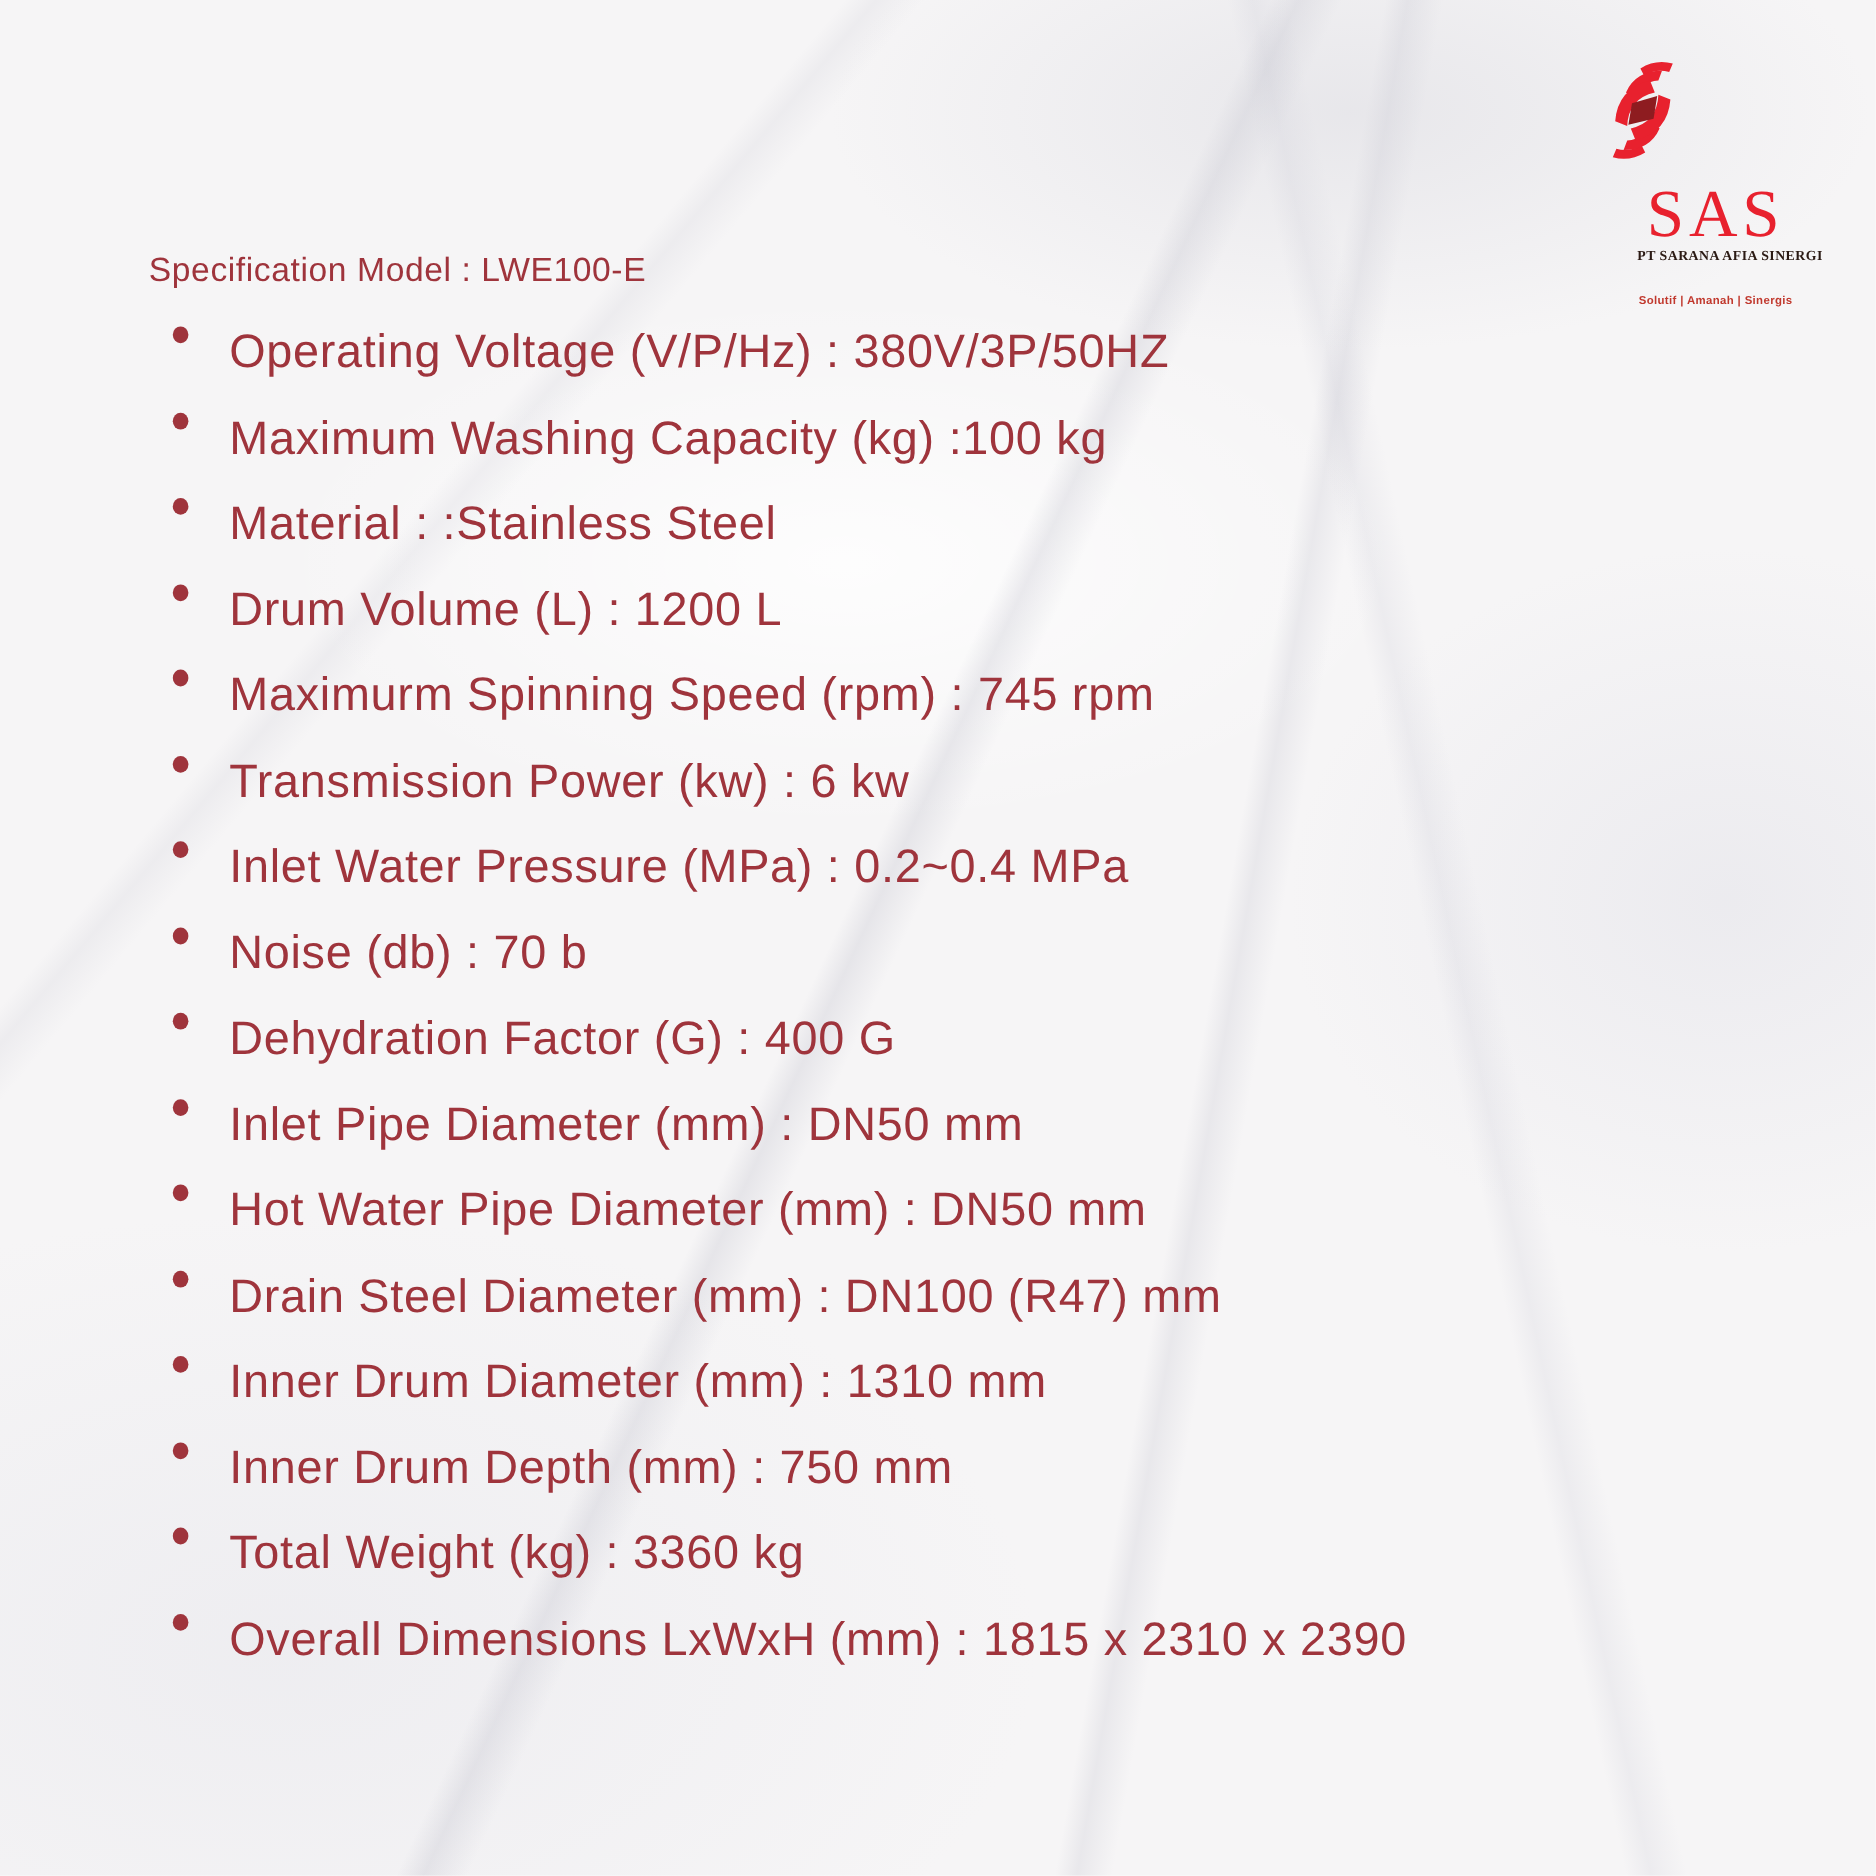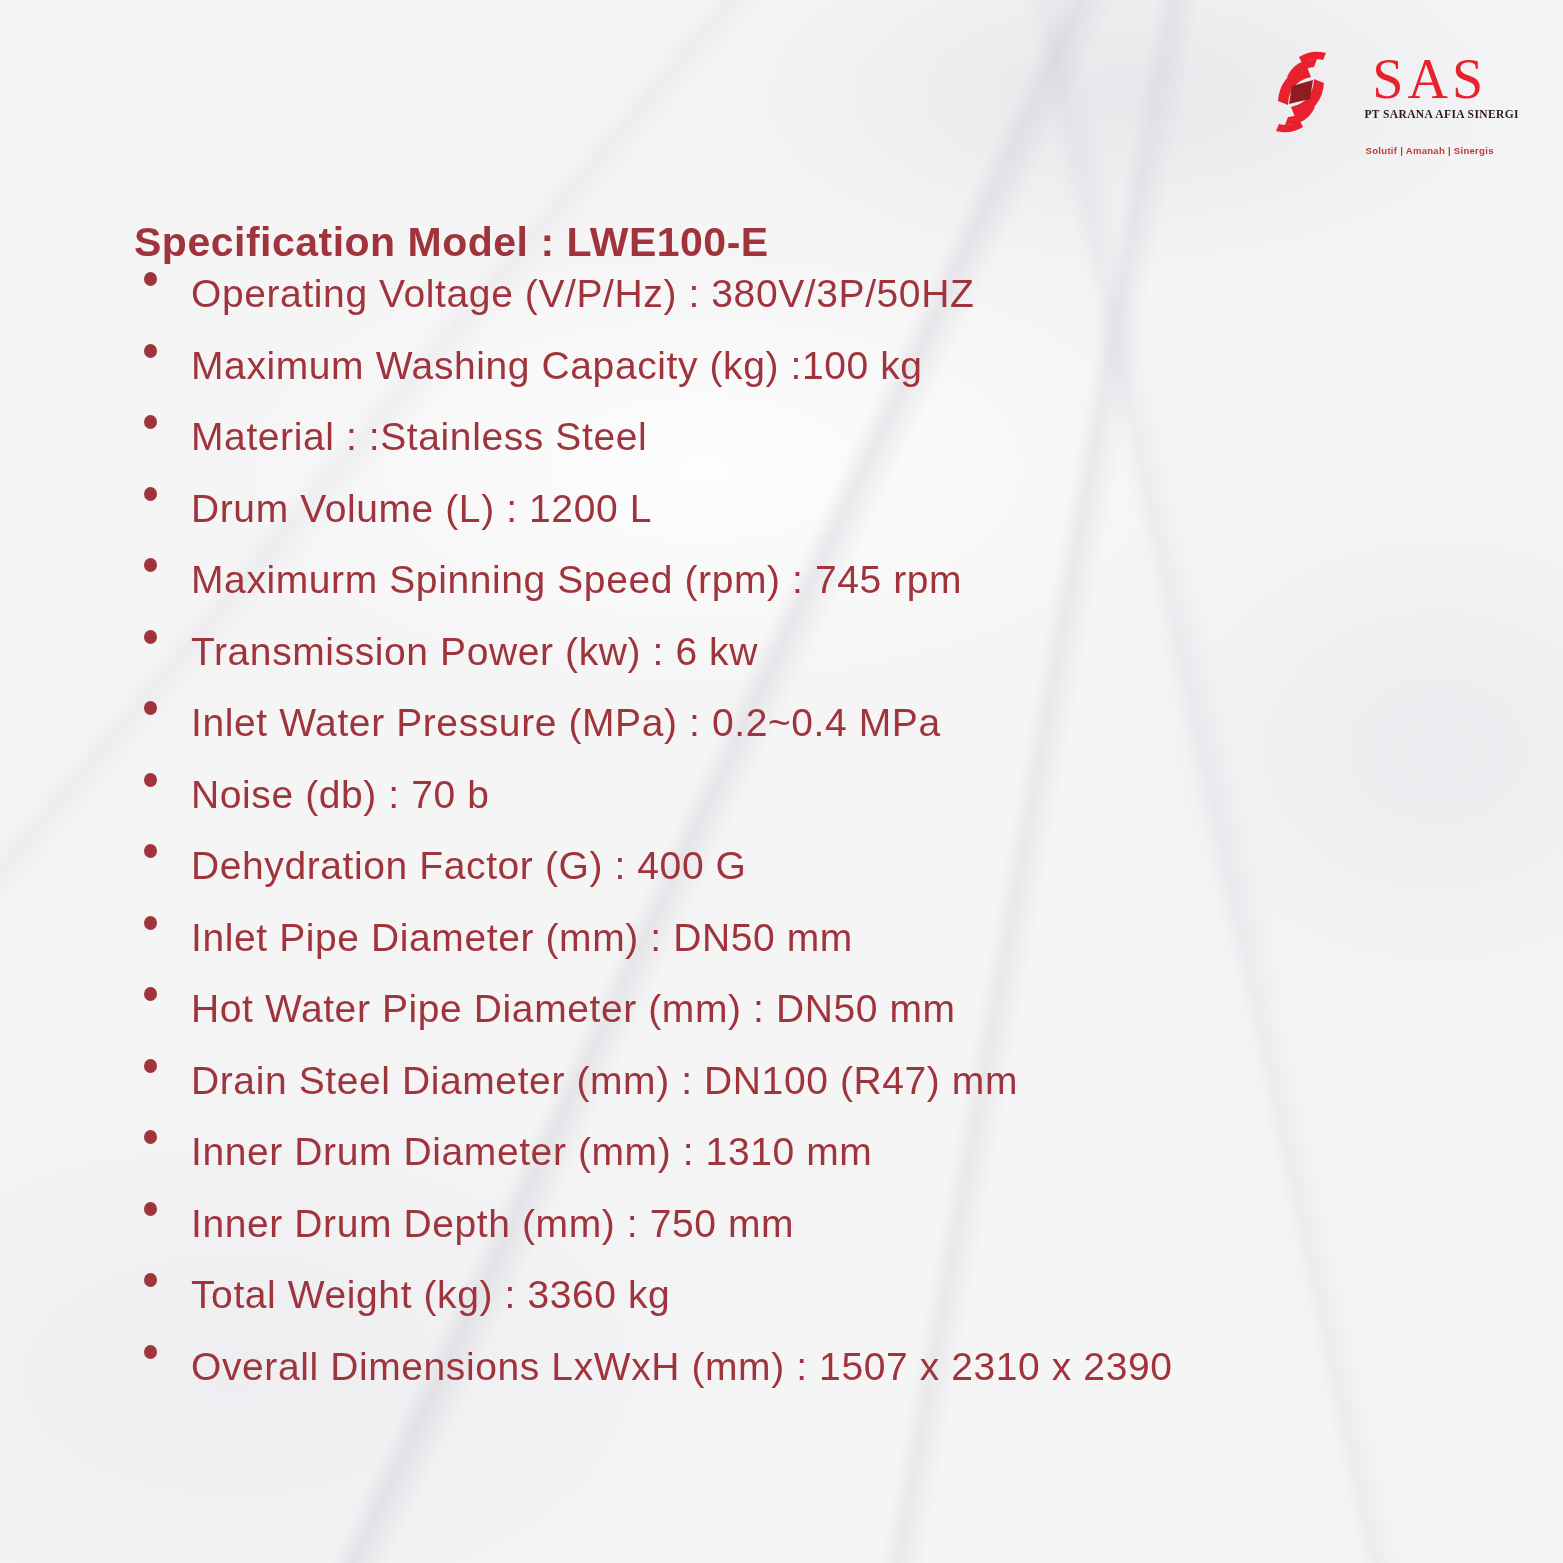--- a/index.html
+++ b/index.html
@@ -16,21 +16,21 @@
       linear-gradient(130deg, transparent 24.5%, rgba(195,195,206,0.18) 25.4%, transparent 26.8%),
       radial-gradient(ellipse 900px 520px at 15% 88%, rgba(228,228,234,0.45), transparent 70%),
       radial-gradient(ellipse 520px 420px at 92% 48%, rgba(214,214,224,0.32), transparent 70%),
       radial-gradient(ellipse 640px 300px at 45% 30%, rgba(255,255,255,0.8), transparent 75%);
     font-family:"Liberation Sans", sans-serif;
   }
 
   
   .logo{
     position:absolute;top:46px;right:44px;
-    display:flex;align-items:flex-start;gap:10px;
+    display:flex;align-items:flex-start;gap:10px;flex-direction:column;
   }
   .logo-mark{display:block;margin-top:2px;}
   .logo-text{display:flex;flex-direction:column;align-items:center;margin-top:8px;}
   .logo-brand{
     font-family:"Liberation Serif", serif;
     font-size:56px;line-height:0.92;
     letter-spacing:4px;
     color:#e8212e;
     font-weight:400;
   }
@@ -48,22 +48,22 @@
     font-size:9.5px;
     font-weight:700;
     color:#c1392e;
     margin-top:25px;
     letter-spacing:0.3px;
     white-space:nowrap;
   }
 
   
   .title{
-    position:absolute;left:122px;top:207px;margin:12px;
-    font-size:41px;font-weight:700;
+    position:absolute;left:122px;top:207px;margin:2px;
+    font-size:28px;font-weight:400;
     letter-spacing:0.5px;
     color:#9f343c;
     white-space:nowrap;
   }
 
   
   .spec-list{
     position:absolute;left:128px;top:272px;
     margin:0;padding:0;list-style:none;
   }
@@ -164,17 +164,17 @@
     <li class="spec">
       <span class="dot"></span>
       <span class="spec-text">Inner Drum Depth (mm) : 750 mm</span>
     </li>
     <li class="spec">
       <span class="dot"></span>
       <span class="spec-text">Total Weight (kg) : 3360 kg</span>
     </li>
     <li class="spec">
       <span class="dot"></span>
-      <span class="spec-text">Overall Dimensions LxWxH (mm) : 1507 x 2310 x 2390</span>
+      <span class="spec-text">Overall Dimensions LxWxH (mm) : 1815 x 2310 x 2390</span>
     </li>
   </ul>
 
 </div>
 
 </body></html>

